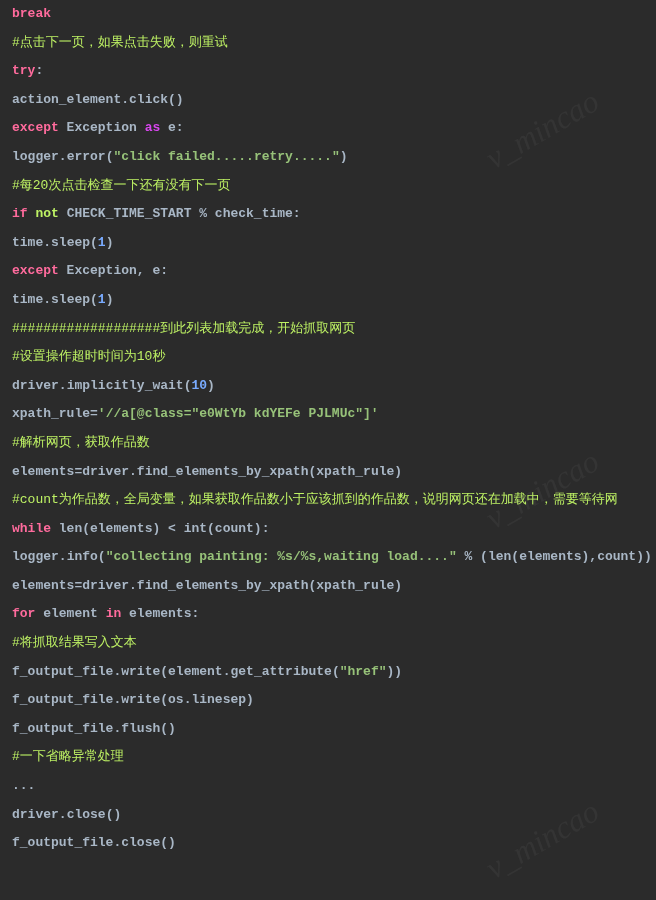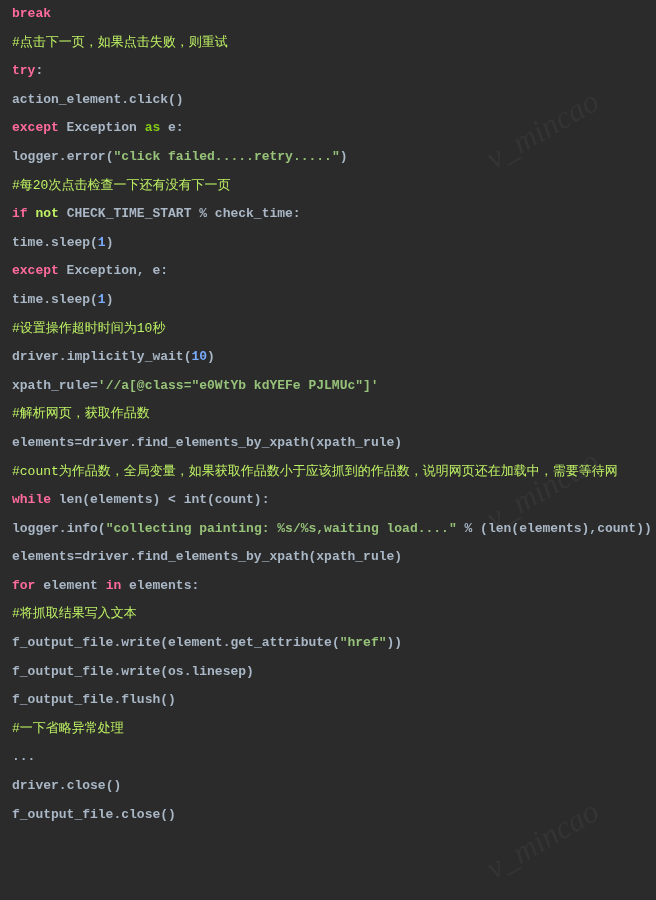--- a/index.html
+++ b/index.html
@@ -19,21 +19,21 @@
   }
   .line {
     display: block;
     white-space: pre;
     margin-bottom: 13px;
     font-weight: bold;
   }
   .break { color: #ff6b9d; font-weight: bold; }
   .try { color: #ff6b9d; font-weight: bold; }
   .except { color: #ff6b9d; font-weight: bold; }
-  .as { color: #84cc16; font-weight: bold; }
+  .as { color: #d946ef; font-weight: bold; }
   .if { color: #ff6b9d; font-weight: bold; }
   .not { color: #bef264; font-weight: bold; }
   .while { color: #ff6b9d; font-weight: bold; }
   .for { color: #ff6b9d; font-weight: bold; }
   .in { color: #ff6b9d; font-weight: bold; }
   .finally { color: #ff6b9d; font-weight: bold; }
   .str2 { color: #97c279; }
   .num2 { color: #79abff; }
   .op { color: #a9b7c6; }
   .dot { color: #a9b7c6; }
@@ -62,20 +62,21 @@
     <span class="line"><span class="comment">#点击下一页，如果点击失败，则重试</span></span>
     <span class="line"><span class="try">try</span><span class="punc">:</span></span>
     <span class="line"><span class="ident">action_element</span><span class="dot">.</span><span class="ident">click</span><span class="punc">()</span></span>
     <span class="line"><span class="except">except</span><span class="ident"> Exception </span><span class="as">as</span><span class="ident"> e:</span></span>
     <span class="line"><span class="ident">logger</span><span class="dot">.</span><span class="ident">error</span><span class="punc">(</span><span class="str2">"click failed.....retry....."</span><span class="punc">)</span></span>
     <span class="line"><span class="comment">#每20次点击检查一下还有没有下一页</span></span>
     <span class="line"><span class="if">if</span><span class="ident"> </span><span class="not">not</span><span class="ident"> CHECK_TIME_START % check_time:</span></span>
     <span class="line"><span class="ident">time</span><span class="dot">.</span><span class="ident">sleep</span><span class="punc">(</span><span class="num2">1</span><span class="punc">)</span></span>
     <span class="line"><span class="except">except</span><span class="ident"> Exception, e:</span></span>
     <span class="line"><span class="ident">time</span><span class="dot">.</span><span class="ident">sleep</span><span class="punc">(</span><span class="num2">1</span><span class="punc">)</span></span>
+    <span class="line"><span class="comment">###################到此列表加载完成，开始抓取网页</span></span>
     <span class="line"><span class="comment">#设置操作超时时间为10秒</span></span>
     <span class="line"><span class="ident">driver</span><span class="dot">.</span><span class="ident">implicitly_wait</span><span class="punc">(</span><span class="num2">10</span><span class="punc">)</span></span>
     <span class="line"><span class="ident">xpath_rule</span><span class="op">=</span><span class="str2">'//a[@class="e0WtYb kdYEFe PJLMUc"]'</span></span>
     <span class="line"><span class="comment">#解析网页，获取作品数</span></span>
     <span class="line"><span class="ident">elements=driver</span><span class="dot">.</span><span class="ident">find_elements_by_xpath</span><span class="ident">(xpath_rule)</span></span>
     <span class="line"><span class="comment">#count为作品数，全局变量，如果获取作品数小于应该抓到的作品数，说明网页还在加载中，需要等待网</span></span>
     <span class="line"><span class="while">while</span><span class="ident"> len(elements) &lt; int(count):</span></span>
     <span class="line"><span class="ident">logger</span><span class="dot">.</span><span class="ident">info</span><span class="punc">(</span><span class="str2">"collecting painting: %s/%s,waiting load...."</span><span class="ident"> % (len(elements),count))</span></span>
     <span class="line"><span class="ident">elements=driver</span><span class="dot">.</span><span class="ident">find_elements_by_xpath</span><span class="ident">(xpath_rule)</span></span>
     <span class="line"><span class="for">for</span><span class="ident"> element </span><span class="in">in</span><span class="ident"> elements:</span></span>

